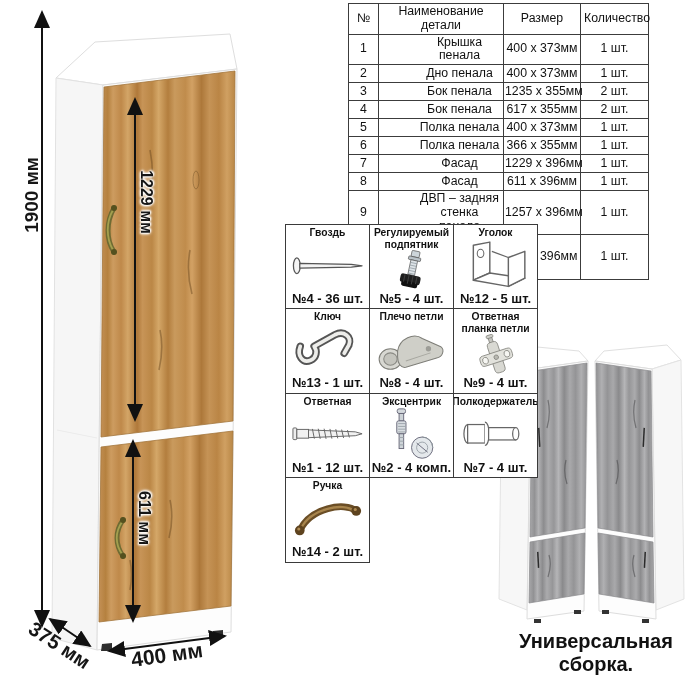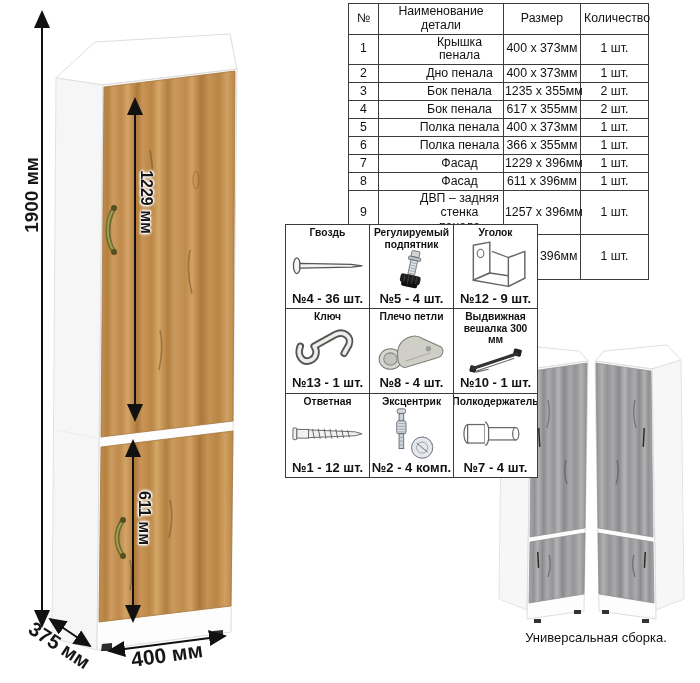--- a/index.html
+++ b/index.html
@@ -27,21 +27,21 @@
   #hw-grid{position:absolute;left:245px;top:224px;display:grid;
            grid-template-columns:repeat(3,84px);grid-auto-rows:84.4px;padding-left:40px;}
   .hw-cell{border:1px solid #3a3a3a;margin:0 -1px -1px 0;background:#fff;
            display:flex;flex-direction:column;align-items:center;justify-content:space-between;
            padding:2px 1px;box-sizing:border-box;overflow:hidden;}
   .hw-title{font-weight:bold;font-size:10.3px;line-height:1.12;text-align:center;}
   .hw-icon{flex:1 1 auto;min-height:0;width:74px;}
   .hw-count{font-weight:bold;font-size:13px;line-height:1.1;}
   
   #caption{position:absolute;left:492px;top:630px;width:208px;text-align:center;
-           font-size:13px;font-weight:normal;color:#111;}
+           font-size:20px;font-weight:bold;color:#111;}
   .abs{position:absolute;}
 </style>
 </head>
 <body>
 
 <div id="stage">
 
   <svg width="0" height="0" style="position:absolute" aria-hidden="true">
     <defs>
       <linearGradient id="oak" x1="0" y1="0" x2="1" y2="0">
@@ -348,42 +348,42 @@
         <svg class="hw-icon">
           <use href="#adjustable-foot-icon"></use>
         </svg>
         <div class="hw-count">№5 - 4 шт.</div>
       </div>
       <div class="hw-cell">
         <div class="hw-title">Уголок</div>
         <svg class="hw-icon">
           <use href="#corner-bracket-icon"></use>
         </svg>
-        <div class="hw-count">№12 - 9 шт.</div>
+        <div class="hw-count">№12 - 5 шт.</div>
       </div>
       <div class="hw-cell">
         <div class="hw-title">Ключ</div>
         <svg class="hw-icon">
           <use href="#hex-key-icon"></use>
         </svg>
         <div class="hw-count">№13 - 1 шт.</div>
       </div>
       <div class="hw-cell">
         <div class="hw-title">Плечо петли</div>
         <svg class="hw-icon">
           <use href="#hinge-arm-icon"></use>
         </svg>
         <div class="hw-count">№8 - 4 шт.</div>
       </div>
       <div class="hw-cell">
-        <div class="hw-title">Выдвижная вешалка 300 мм</div>
-        <svg class="hw-icon">
-          <use href="#pullout-hanger-icon"></use>
-        </svg>
-        <div class="hw-count">№10 - 1 шт.</div>
+        <div class="hw-title">Ответная планка петли</div>
+        <svg class="hw-icon">
+          <use href="#hinge-plate-icon"></use>
+        </svg>
+        <div class="hw-count">№9 - 4 шт.</div>
       </div>
       <div class="hw-cell">
         <div class="hw-title">Ответная</div>
         <svg class="hw-icon">
           <use href="#confirmat-screw-icon"></use>
         </svg>
         <div class="hw-count">№1 - 12 шт.</div>
       </div>
       <div class="hw-cell">
         <div class="hw-title">Эксцентрик</div>
@@ -391,17 +391,24 @@
           <use href="#cam-lock-icon"></use>
         </svg>
         <div class="hw-count">№2 - 4 комп.</div>
       </div>
       <div class="hw-cell">
         <div class="hw-title">Полкодержатель</div>
         <svg class="hw-icon">
           <use href="#shelf-pin-icon"></use>
         </svg>
         <div class="hw-count">№7 - 4 шт.</div>
+      </div>
+      <div class="hw-cell">
+        <div class="hw-title">Ручка</div>
+        <svg class="hw-icon">
+          <use href="#handle-icon"></use>
+        </svg>
+        <div class="hw-count">№14 - 2 шт.</div>
       </div>
     </div>
 
   <div id="caption">Универсальная сборка.</div>
 </div>
 
 </body></html>

